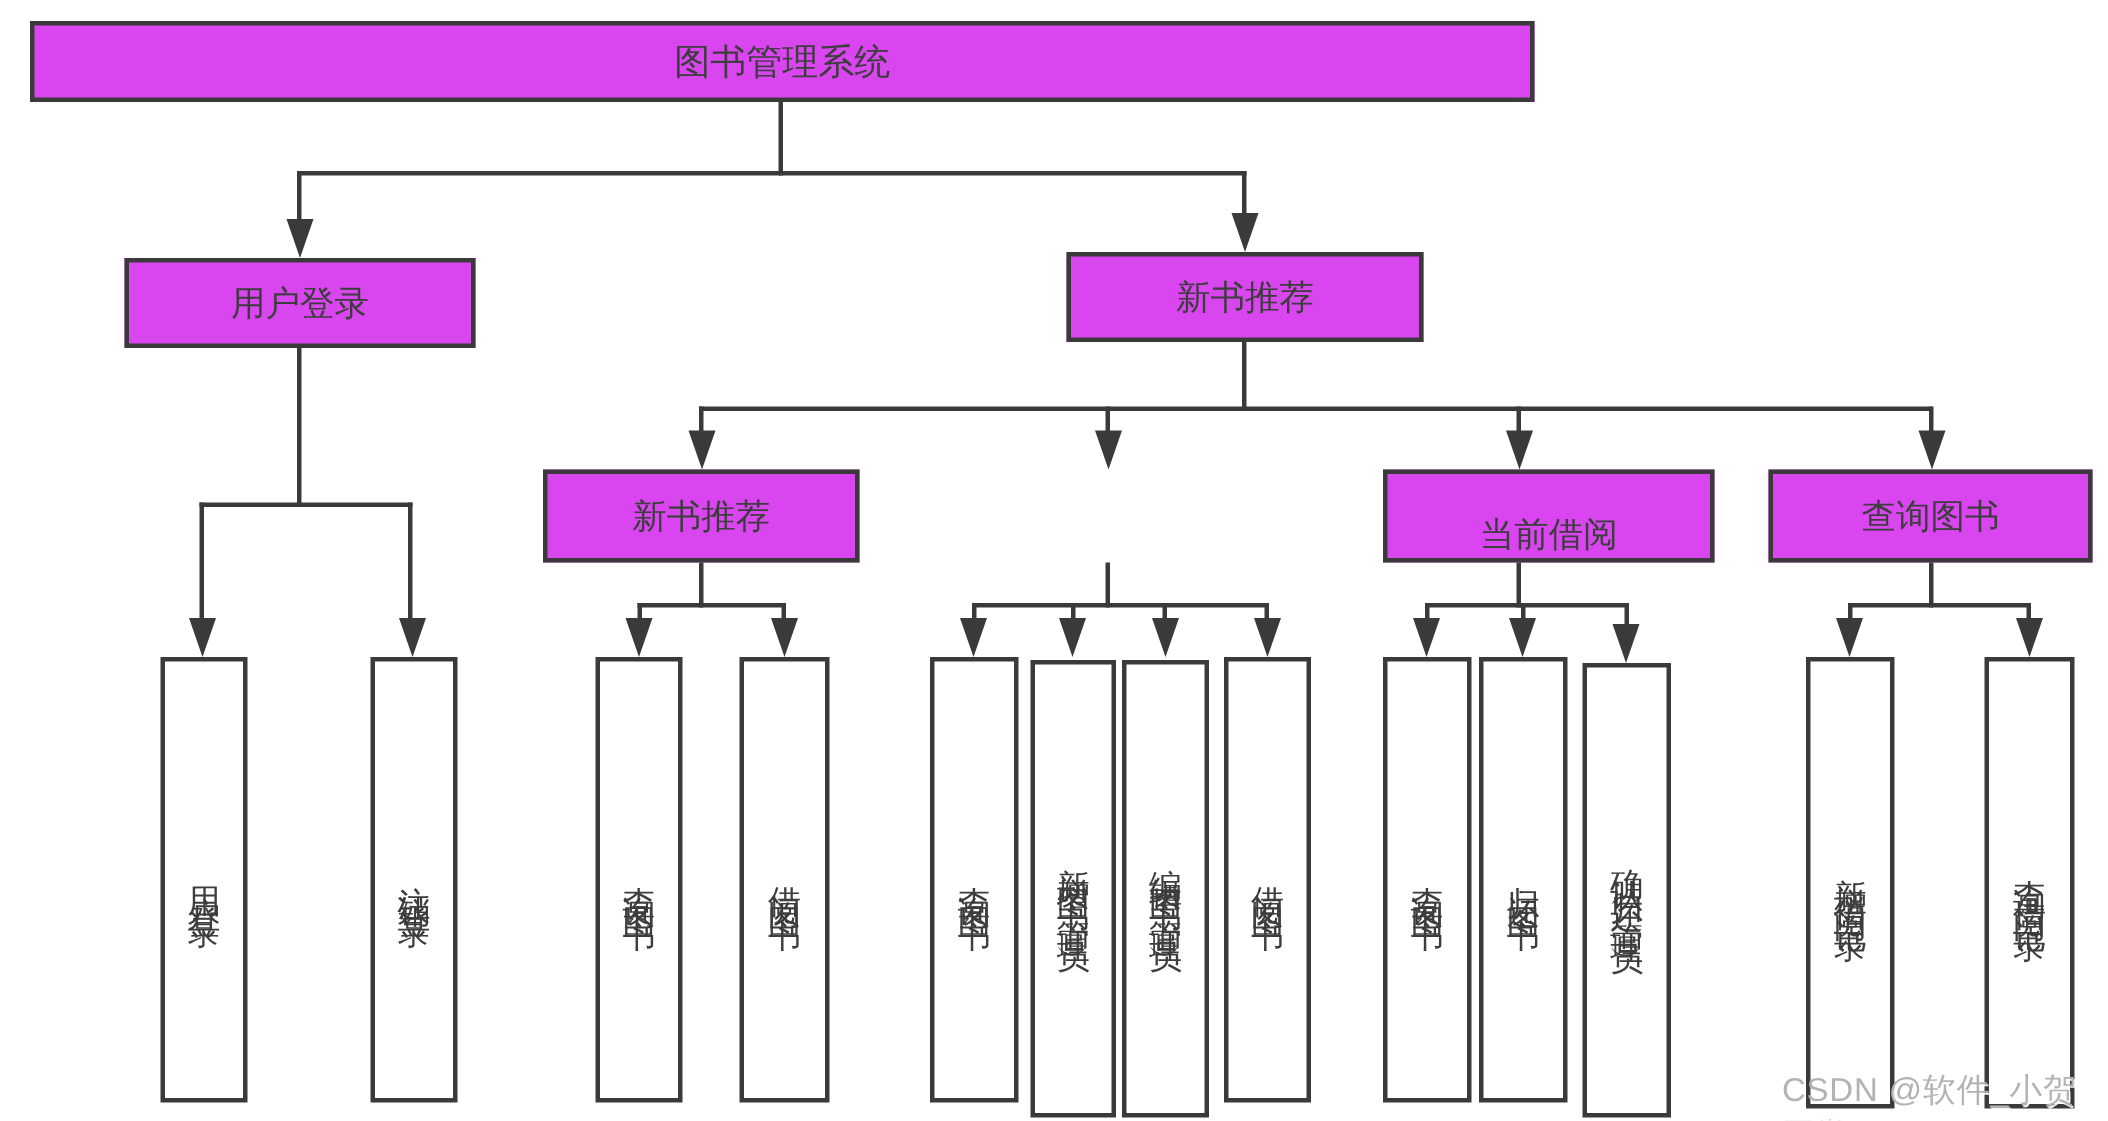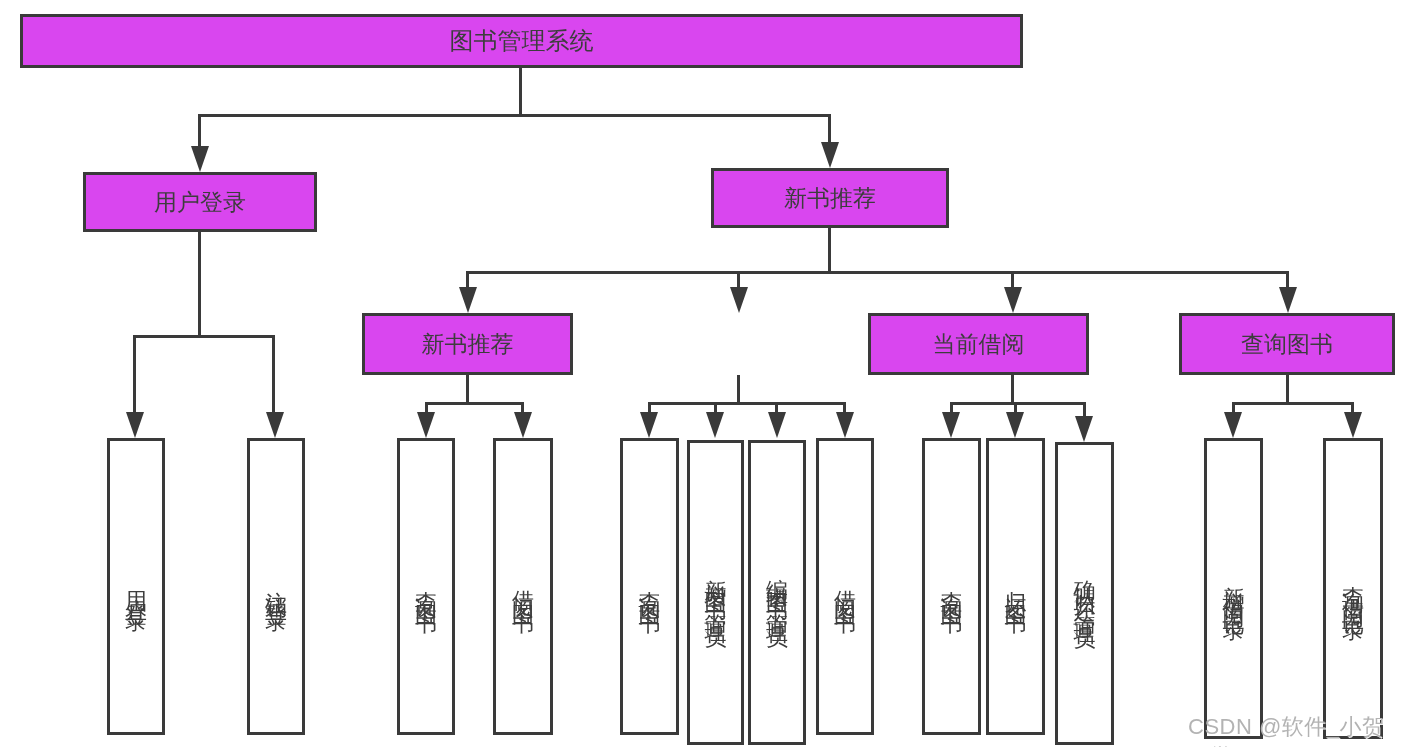--- a/index.html
+++ b/index.html
@@ -72,21 +72,21 @@
   <div class="vline" style="left:737px; top:271px; height:20px;"></div>
   <div class="arrow" style="left:730px; top:287px;"></div>
   <div class="vline" style="left:1011px; top:271px; height:20px;"></div>
   <div class="arrow" style="left:1004px; top:287px;"></div>
   <div class="vline" style="left:1286px; top:271px; height:20px;"></div>
   <div class="arrow" style="left:1279px; top:287px;"></div>
 
   <div class="node" style="left:362px; top:313px; width:211px; height:62px;">
     <span>新书推荐</span>
   </div>
-  <div class="node" style="left:868px; top:313px; width:221px; height:62px;">
+  <div class="node" style="left:922px; top:313px; width:221px; height:62px;align-items:flex-end;">
     <span>当前借阅</span>
   </div>
   <div class="node" style="left:1179px; top:313px; width:216px; height:62px;">
     <span>查询图书</span>
   </div>
 
   <div class="vline" style="left:466px; top:375px; height:30px;"></div>
   <div class="hline" style="left:425px; top:402px; width:99px;"></div>
   <div class="vline" style="left:425px; top:402px; height:14px;"></div>
   <div class="arrow" style="left:417px; top:412px;"></div>

